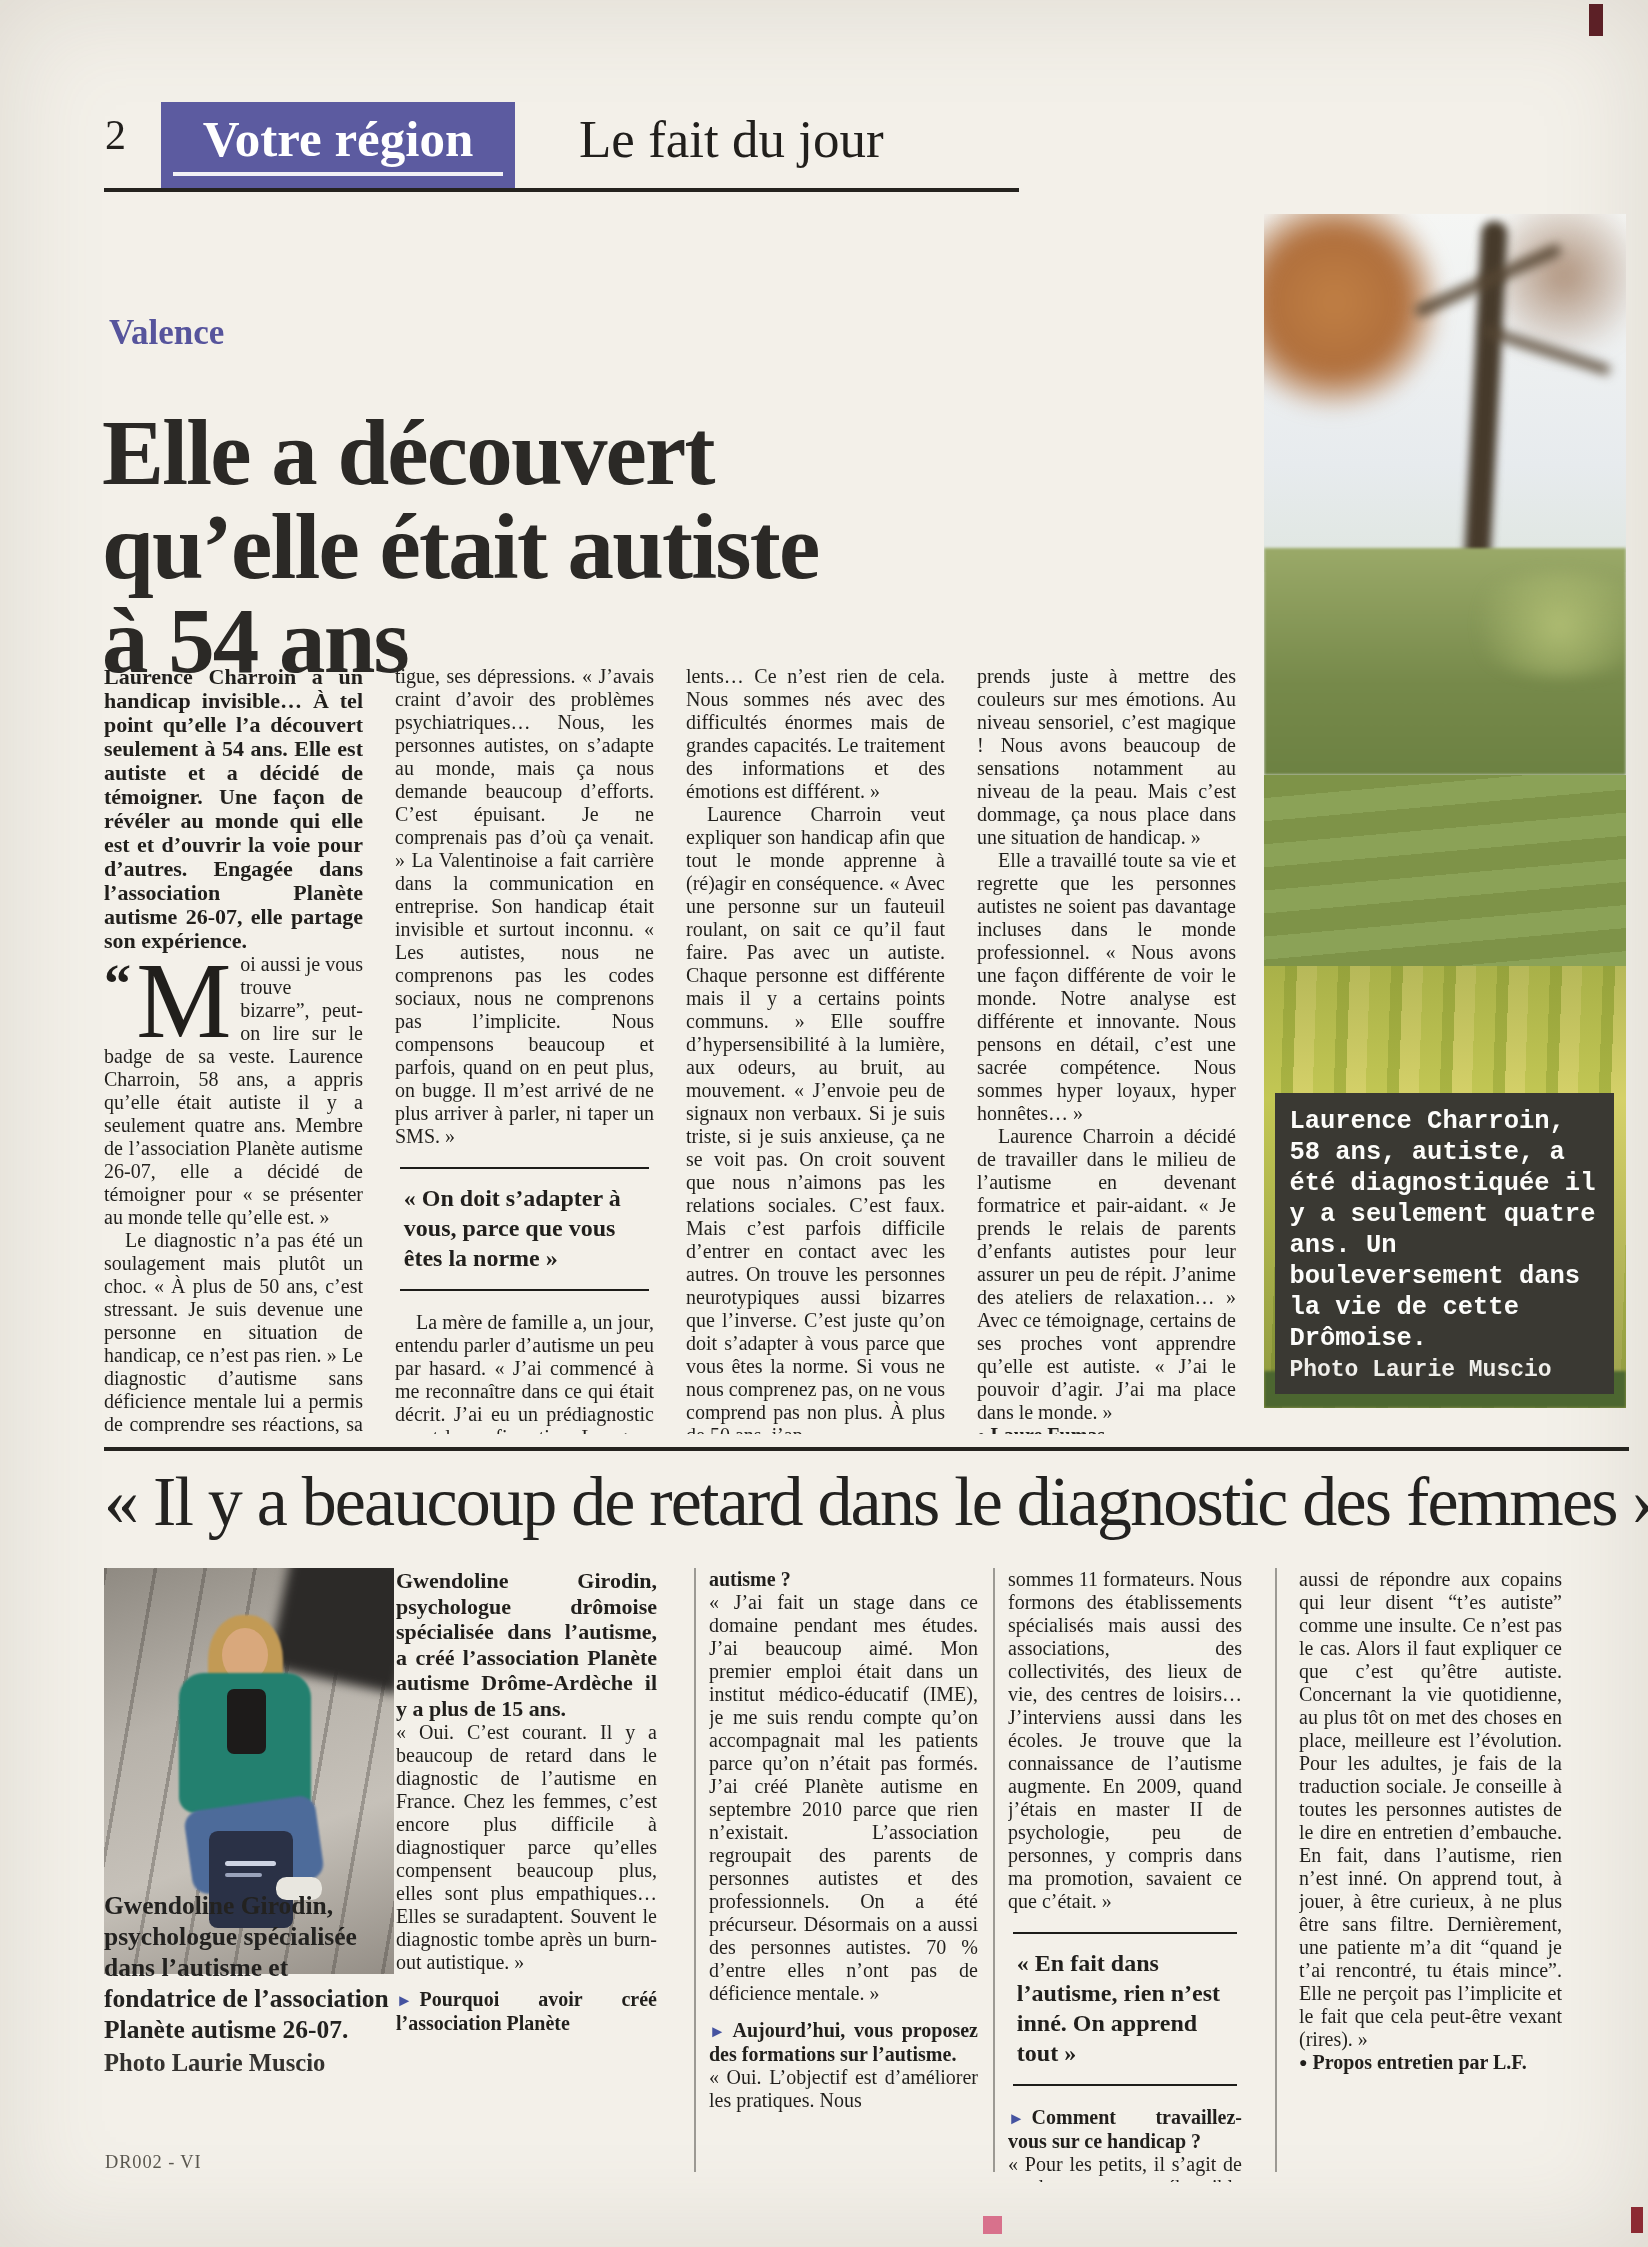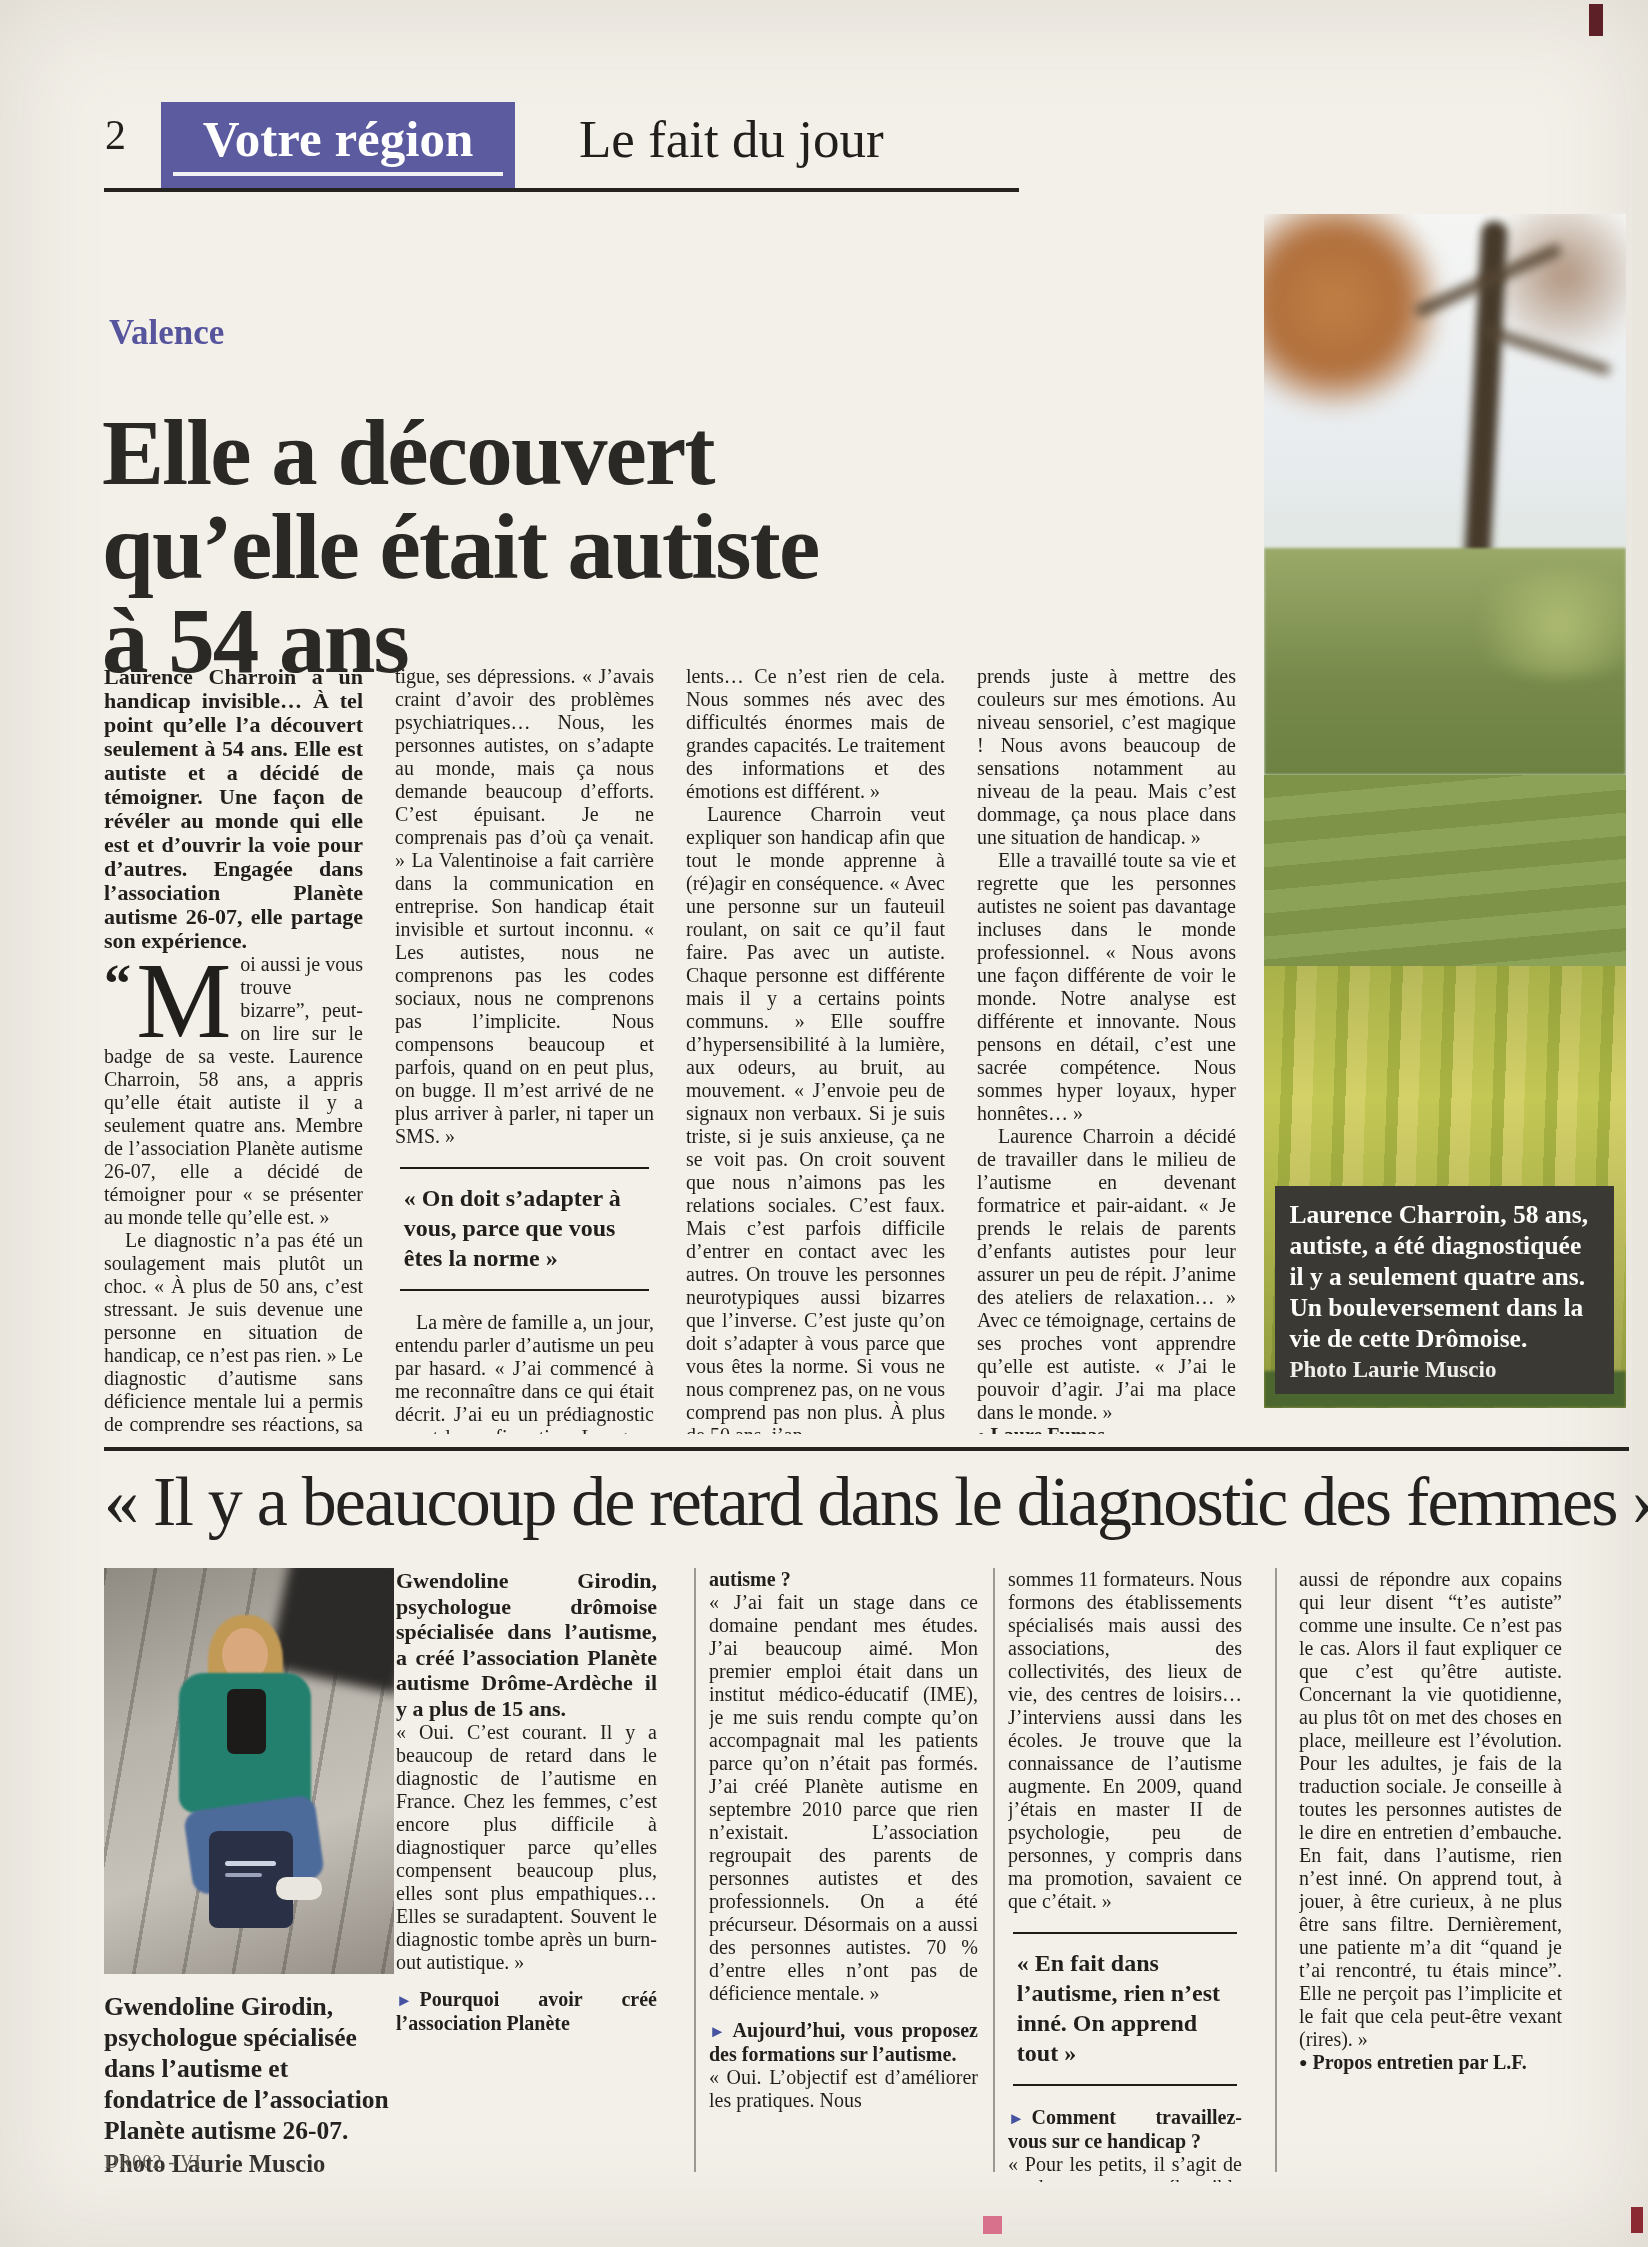--- a/index.html
+++ b/index.html
@@ -51,21 +51,21 @@
   .p1-bush{position:absolute;left:55%;top:30%;width:193px;height:105px;border-radius:50%;
         background:radial-gradient(circle,#aebc72,rgba(174,188,114,0) 75%);filter:blur(7px);}
   .p1-lawn{position:absolute;left:0;right:0;top:47%;height:16%;
         background:repeating-linear-gradient(175deg,#7e9348 0 23px,#8ba257 23px 46px);}
   .p1-field{position:absolute;left:0;right:0;top:63%;bottom:0;
         background:repeating-linear-gradient(92deg,#c3c754 0 21px,#aab443 21px 33px,#d5d169 33px 53px);}
   .p1-field-shade{position:absolute;left:0;right:0;top:63%;bottom:0;
         background:linear-gradient(180deg,rgba(90,110,40,.25),rgba(70,90,35,0) 30%,rgba(60,80,30,.35) 92%);}
   .p1-hedge{position:absolute;left:0;right:0;bottom:0;height:37px;background:#4c6630;filter:blur(1.8px);}
   .p1-caption{position:absolute;left:11.4px;right:12.3px;bottom:14px;background:#3a3933;
-        color:#fdfdfb;padding:12.3px 14px 10.5px;}
+        color:#fdfdfb;padding:12.3px 14px 10.5px;font-family:Liberation Mono, monospace;}
   .p1-caption .cap{font-weight:bold;font-size:25.5px;line-height:31px;}
   .p1-caption .credit{font-weight:bold;font-size:23px;line-height:28px;margin-top:1.8px;color:#efeeea;}
   
   .sec-rule{position:absolute;left:104px;top:1447px;width:1525px;height:3.5px;background:#25231f;}
   .headline2{position:absolute;left:104px;top:1461px;width:1527px;font-size:70px;line-height:81px;
         color:#232220;letter-spacing:-1.8px;white-space:nowrap;}
   
   .ivcol{position:absolute;top:1568px;height:614px;overflow:hidden;}
   .ivcol.b{left:396px;width:261px;}
   .ivcol.c{left:709px;width:269px;}
@@ -88,21 +88,21 @@
   .p2-jacket{position:absolute;left:75px;top:105px;width:132px;height:140px;border-radius:24.6px 24.6px 16px 16px;
         background:#23806f;filter:blur(0.9px);}
   .p2-inner{position:absolute;left:123px;top:121px;width:39px;height:65px;background:#1d1b1a;border-radius:7px;}
   .p2-jeans{position:absolute;left:84px;top:235px;width:132px;height:84px;border-radius:16px;
         background:#4d6b9a;transform:rotate(-8deg);filter:blur(0.9px);}
   .p2-bag{position:absolute;left:105px;top:263px;width:84px;height:97px;border-radius:8.8px;
         background:#2a3146;}
   .p2-bag .logo1{position:absolute;left:16px;top:30px;width:51px;height:5.3px;background:#cdd3e2;border-radius:2.6px;}
   .p2-bag .logo2{position:absolute;left:16px;top:42px;width:37px;height:4.4px;background:#9aa3bb;border-radius:2.6px;}
   .p2-shoe{position:absolute;left:172px;top:309px;width:46px;height:23px;border-radius:10.5px;background:#e8e6df;}
-  .p2-caption{position:absolute;left:104px;top:1991px;width:295px;}
+  .p2-caption{position:absolute;left:104px;top:1890px;width:295px;}
   .p2-caption .cap{font-weight:bold;font-size:25.5px;line-height:31px;color:#232220;}
   .p2-caption .credit{font-size:24.6px;font-weight:bold;color:#34322f;margin-top:3.5px;}
   .edition{position:absolute;left:105px;top:2152px;font-size:18.4px;color:#5a574f;letter-spacing:0.9px;}
   
   .mark-tr{position:absolute;left:1589px;top:3.5px;width:14px;height:32px;background:#5c2026;}
   .mark-br{position:absolute;left:983px;top:2216px;width:19.3px;height:17.6px;background:#d8718c;}
   .mark-be{position:absolute;left:1631px;top:2207px;width:12.3px;height:26px;background:#8c2a33;}
 </style>
 </head>
 <body>

